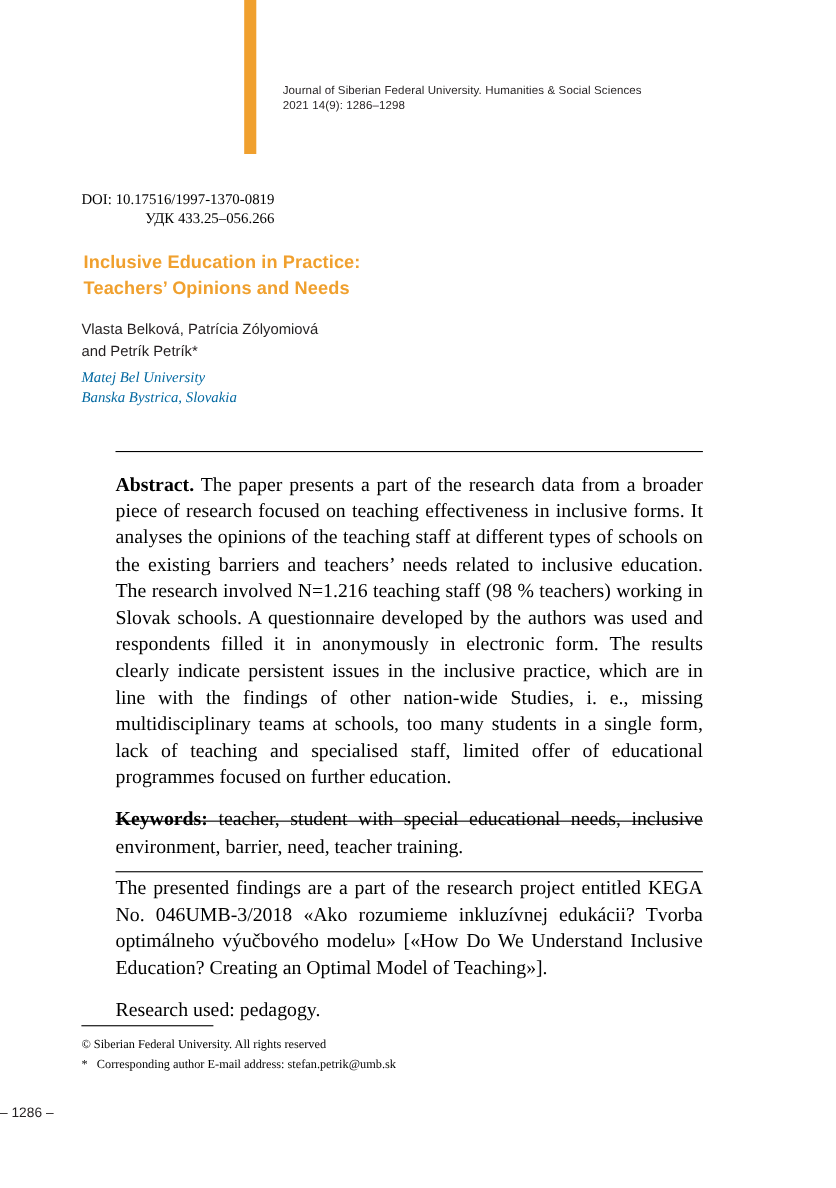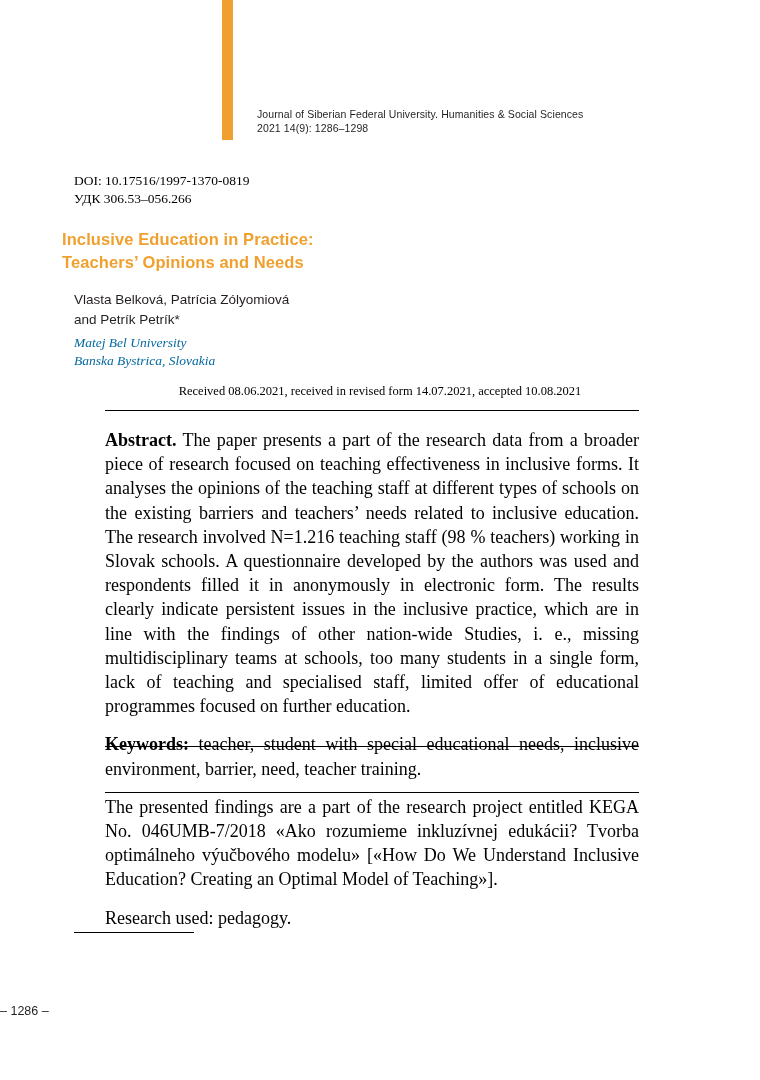--- a/index.html
+++ b/index.html
@@ -33,43 +33,44 @@
     align-items: flex-start;
   }
   .orange-bar {
     width: 11px;
     height: 140px;
     background: #F0A02E;
     flex: 0 0 auto;
   }
   .journal-lines {
     margin-left: 24px;
-    padding-top: 108px;
+    padding-top: 76px;
     font-family: "Liberation Sans", sans-serif;
     font-size: 10.5px;
     line-height: 1.32;
     color: #231f20;
     letter-spacing: 0.1px;
   }
 
   
   .ids {
     position: absolute;
     top: 172px;
     left: 74px;
     font-size: 13.5px;
     line-height: 1.37;
     color: #000;
+    text-align: right;
   }
 
   
   .title {
     position: absolute;
     top: 228px;
-    left: 62px;
+    left: 76px;
     width: 600px;
     font-family: "Liberation Sans", sans-serif;
     font-weight: bold;
     font-size: 16.5px;
     line-height: 1.42;
     color: #F0A02E;
     letter-spacing: 0.1px;
   }
 
   
@@ -184,49 +185,52 @@
   <div class="masthead">
     <div class="orange-bar"></div>
     <div class="journal-lines">
       <div>Journal of Siberian Federal University.  Humanities &amp; Social Sciences</div>
       <div>2021 14(9): 1286–1298</div>
     </div>
   </div>
 
   <div class="ids">
     <div>DOI: 10.17516/1997-1370-0819</div>
-    <div>УДК 306.53–056.266</div>
+    <div>УДК 433.25–056.266</div>
   </div>
 
   <div class="title">
     <div>Inclusive Education in Practice:</div>
     <div>Teachers’ Opinions and Needs</div>
   </div>
 
   <div class="authors">
     <div>Vlasta Belková, Patrícia Zólyomiová</div>
     <div>and Petrík Petrík*</div>
   </div>
 
   <div class="affil">
     <div>Matej Bel University</div>
     <div>Banska Bystrica, Slovakia</div>
   </div>
 
-  <div class="dates">Received 08.06.2021, received in revised form 14.07.2021, accepted 10.08.2021</div>
 
   <div class="rule rule-top"></div>
 
   <div class="body-block">
     <p><span class="lead">Abstract.</span><span> The paper presents a part of the research data from a broader piece of research focused on teaching effectiveness in inclusive forms. It analyses the opinions of the teaching staff at different types of schools on the existing barriers and teachers’ needs related to inclusive education. The research involved N=1.216 teaching staff (98 % teachers) working in Slovak schools. A questionnaire developed by the authors was used and respondents filled it in anonymously in electronic form. The results clearly indicate persistent issues in the inclusive practice, which are in line with the findings of other nation-wide Studies, i. e., missing multidisciplinary teams at schools, too many students in a single form, lack of teaching and specialised staff, limited offer of educational programmes focused on further education.</span></p>
     <p><span class="lead">Keywords:</span><span> teacher, student with special educational needs, inclusive environment, barrier, need, teacher training.</span></p>
-    <p>The presented findings are a part of the research project entitled KEGA No. 046UMB-7/2018 «Ako rozumieme inkluzívnej edukácii? Tvorba optimálneho výučbového modelu» [«How Do We Understand Inclusive Education? Creating an Optimal Model of Teaching»].</p>
+    <p>The presented findings are a part of the research project entitled KEGA No. 046UMB-3/2018 «Ako rozumieme inkluzívnej edukácii? Tvorba optimálneho výučbového modelu» [«How Do We Understand Inclusive Education? Creating an Optimal Model of Teaching»].</p>
     <p>Research used: pedagogy.</p>
   </div>
 
   <div class="rule rule-cit-top"></div>
   <div class="rule rule-cit-bottom"></div>
 
   <div class="short-rule"></div>
+  <div class="footer">
+    <div>© Siberian Federal University. All rights reserved</div>
+    <div><span class="ast">*</span><span>Corresponding author E-mail address: stefan.petrik@umb.sk</span></div>
+  </div>
 
   <div class="pagenum">– 1286 –</div>
 
 </div>
 
 </body></html>

